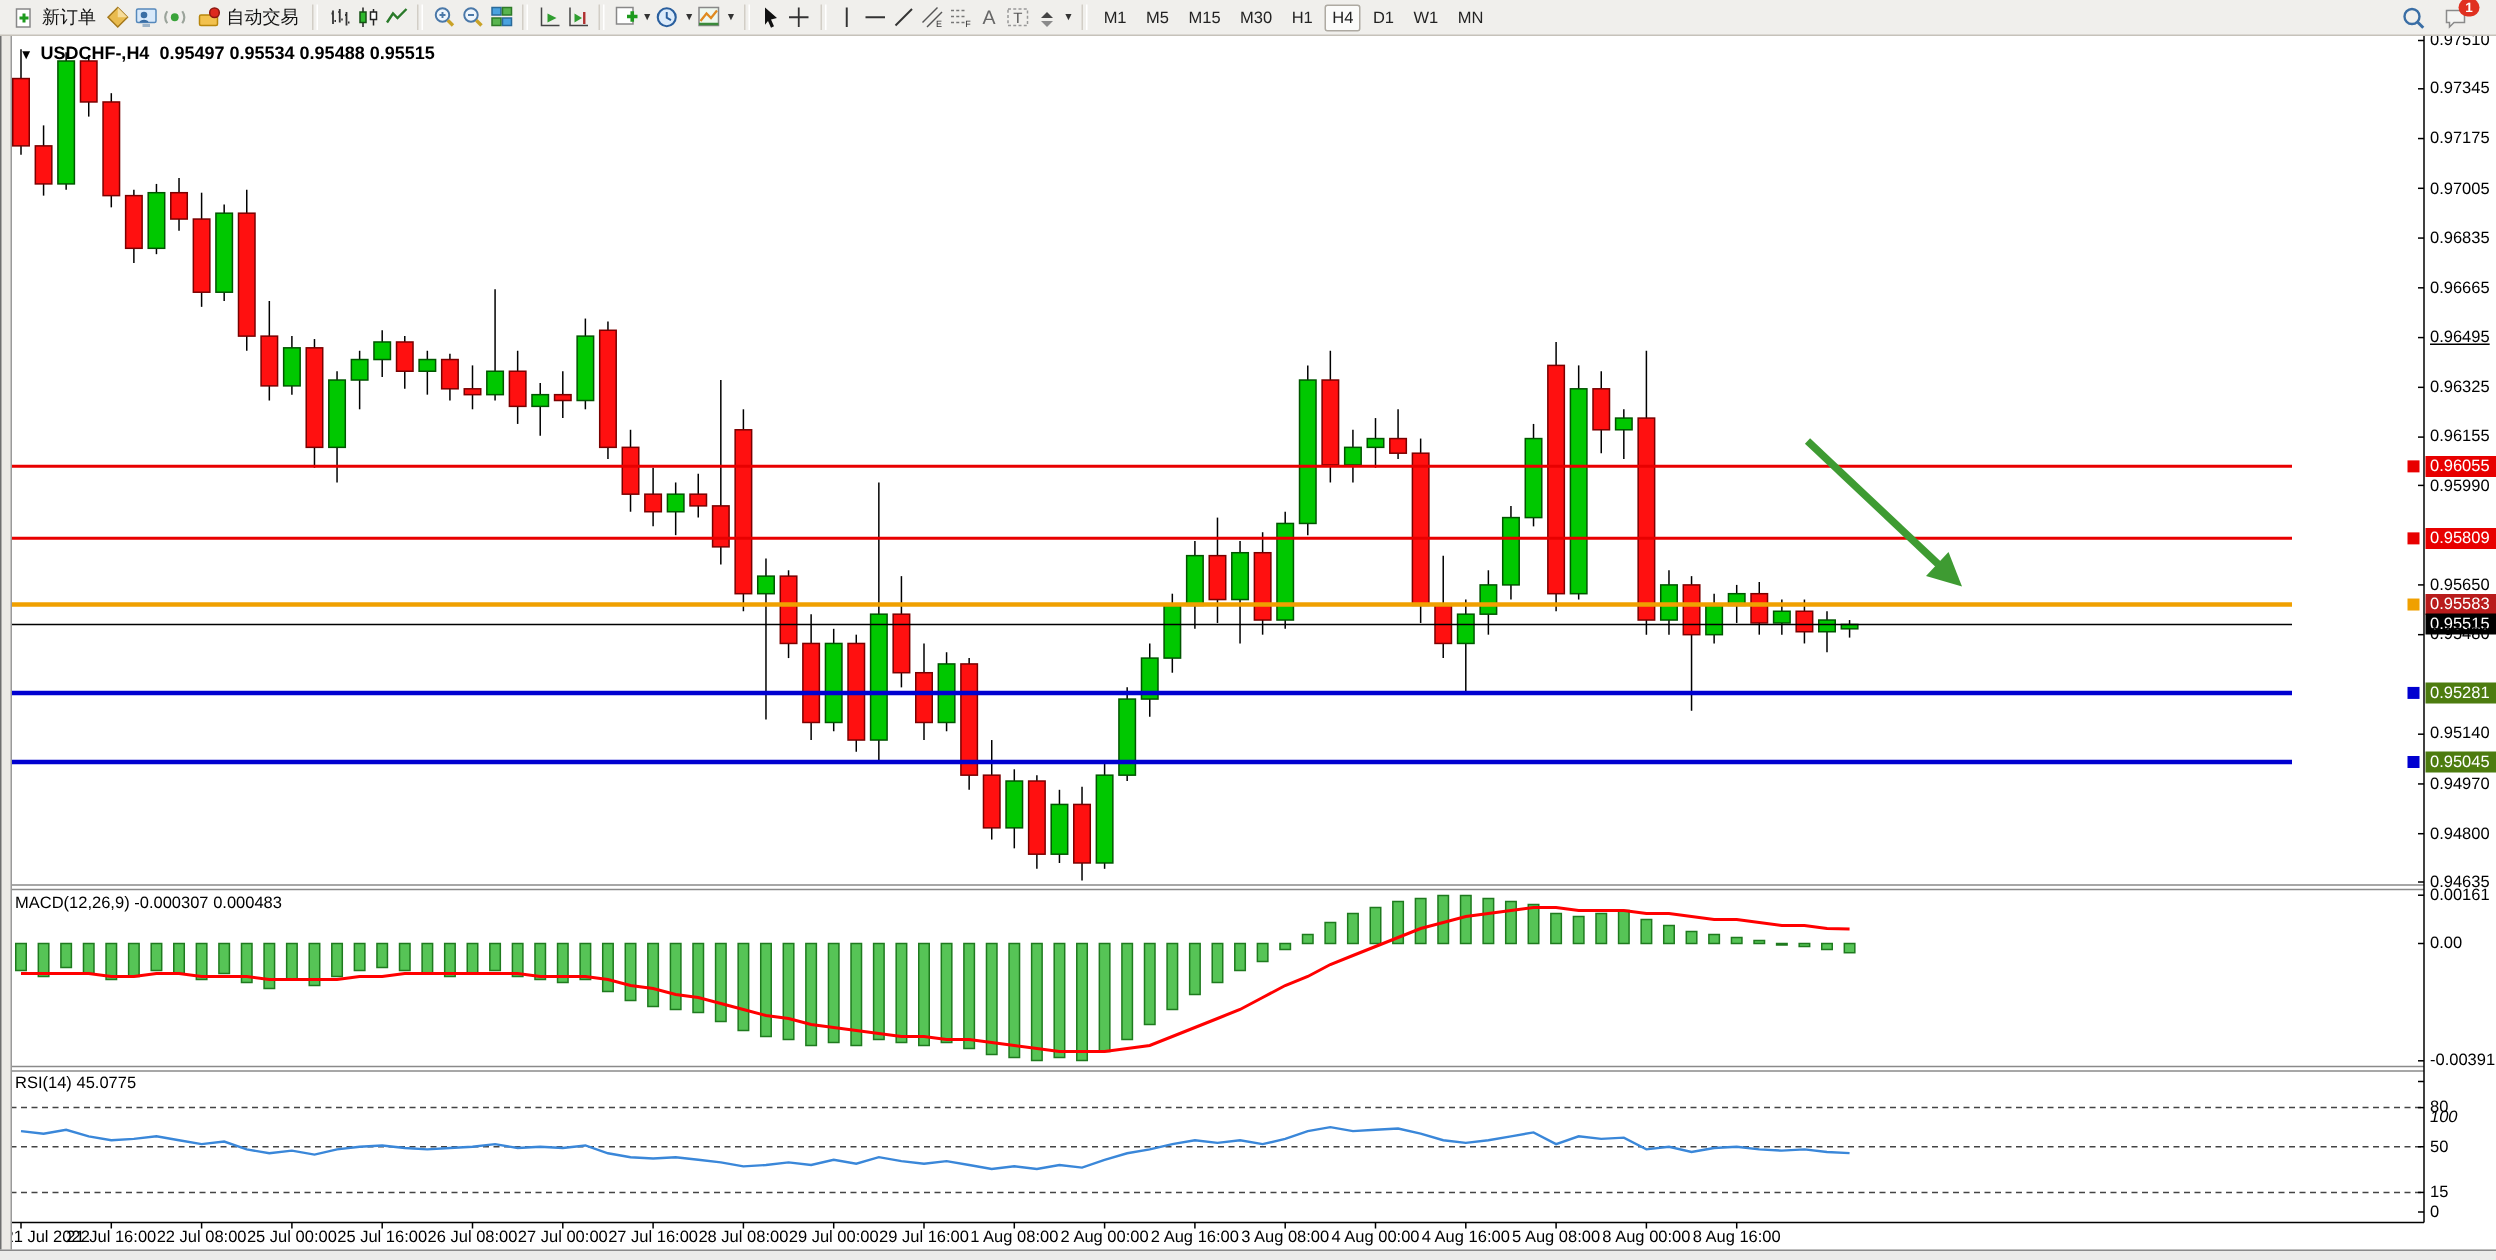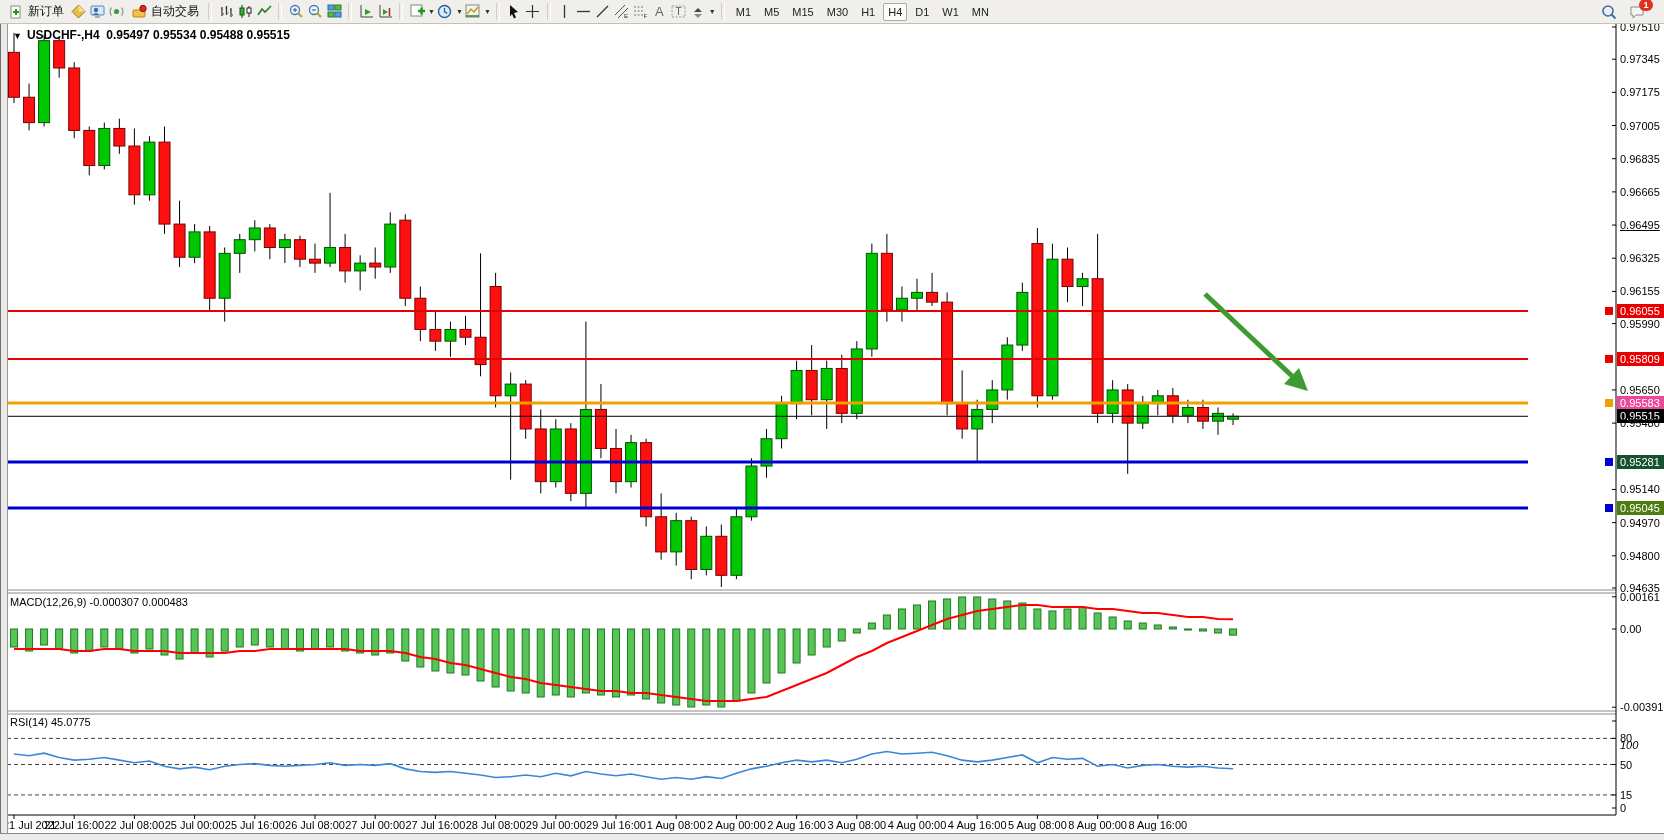--- a/index.html
+++ b/index.html
@@ -578,22 +578,22 @@
   <div class="panel-label" style="left:10px;top:596px;">
     <span>MACD(12,26,9)</span>&nbsp;<span>-0.000307</span>&nbsp;<span>0.000483</span>
   </div>
   <div class="panel-label" style="left:10px;top:716px;">
     <span>RSI(14)</span>&nbsp;<span>45.0775</span>
   </div>
 
   <div id="labels">
       <div class="tag" style="top: 303.914px; background: rgb(232, 0, 0);">0.96055</div>
       <div class="tag" style="top: 351.916px; background: rgb(232, 0, 0);">0.95809</div>
-      <div class="tag" style="top: 396.016px; background: #ec4899;">0.95583</div>
-      <div class="tag" style="top: 454.945px; background: #14532d;">0.95281</div>
+      <div class="tag" style="top: 396.016px; background: #b91c1c;">0.95583</div>
+      <div class="tag" style="top: 454.945px; background: #4d7c0f;">0.95281</div>
       <div class="tag" style="top: 500.995px; background: #4d7c0f;">0.95045</div>
       <div class="tag" style="top: 409.284px; background: rgb(0, 0, 0);">0.95515</div>
       <div class="tick-label" style="top: 21px;">0.97510</div>
       <div class="tick-label" style="top: 53.1964px;">0.97345</div>
       <div class="tick-label" style="top: 86.3685px;">0.97175</div>
       <div class="tick-label" style="top: 119.541px;">0.97005</div>
       <div class="tick-label" style="top: 152.713px;">0.96835</div>
       <div class="tick-label" style="top: 185.885px;">0.96665</div>
       <div class="tick-label" style="top: 219.057px; text-decoration: underline;">0.96495</div>
       <div class="tick-label" style="top: 252.229px;">0.96325</div>

